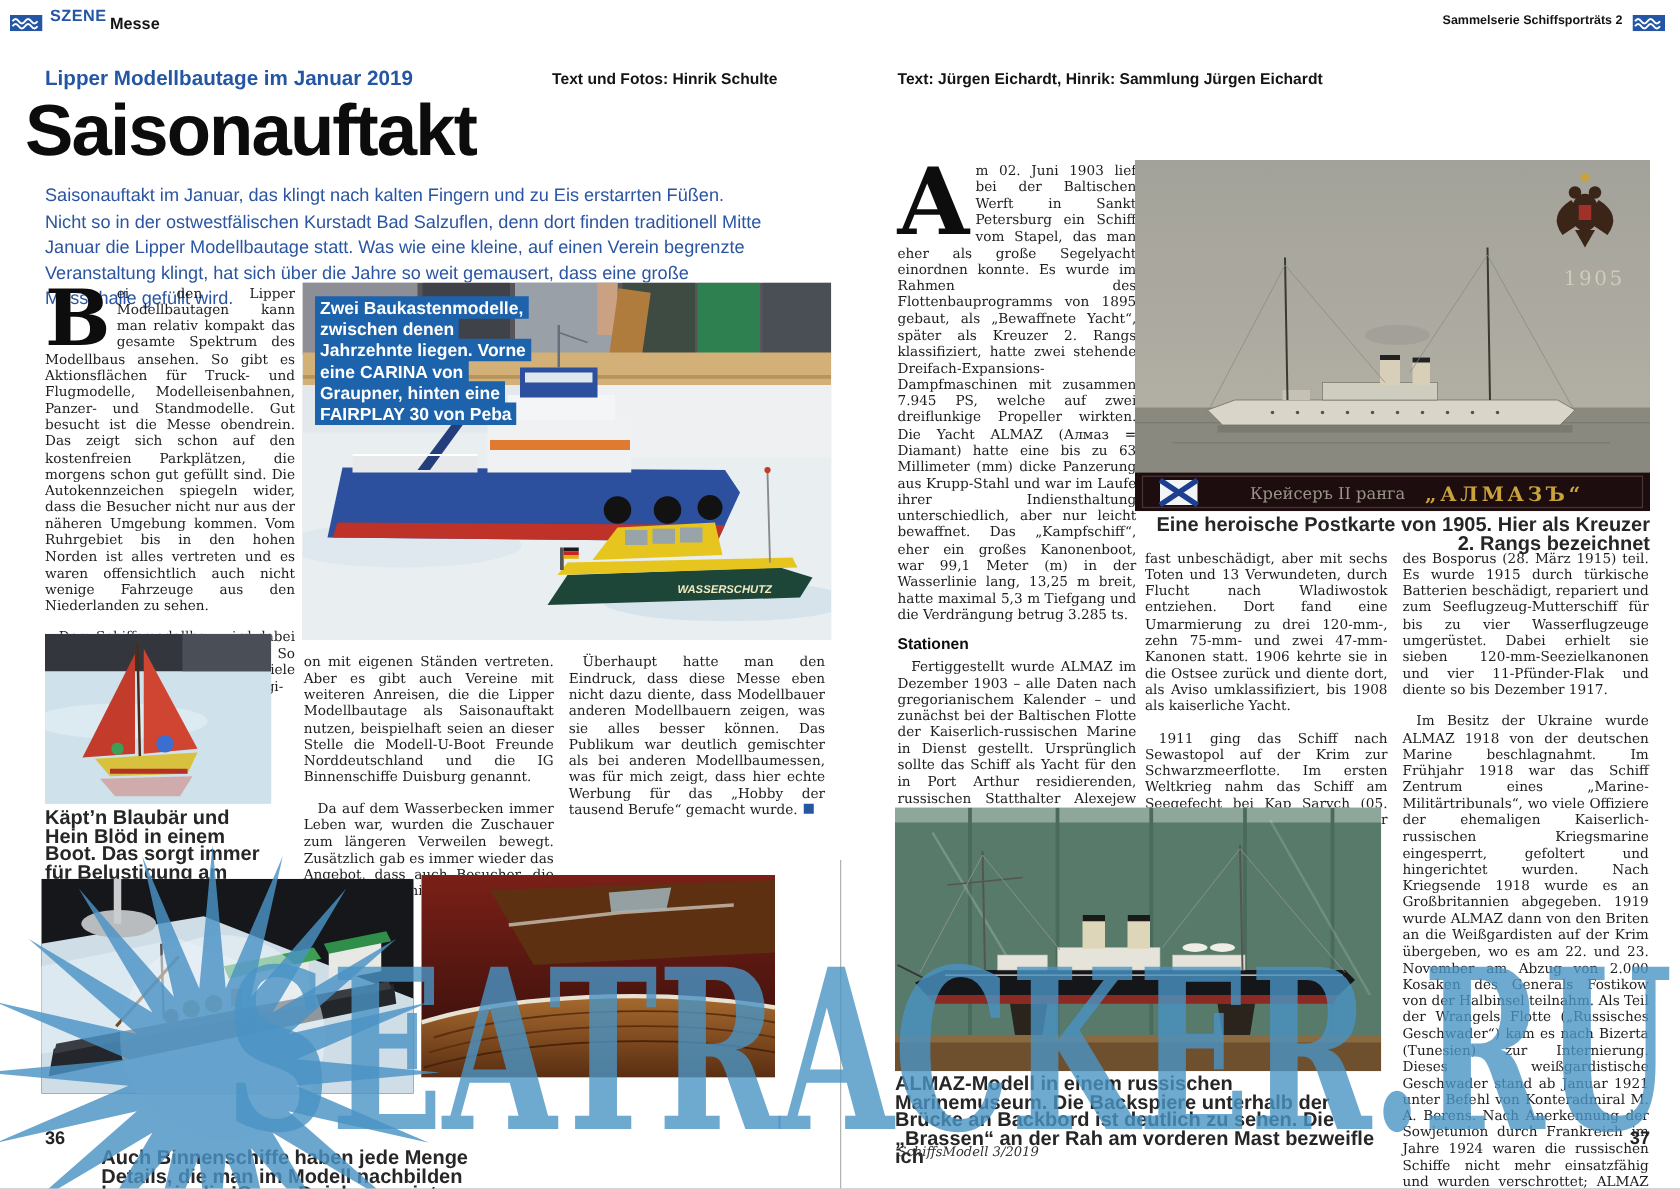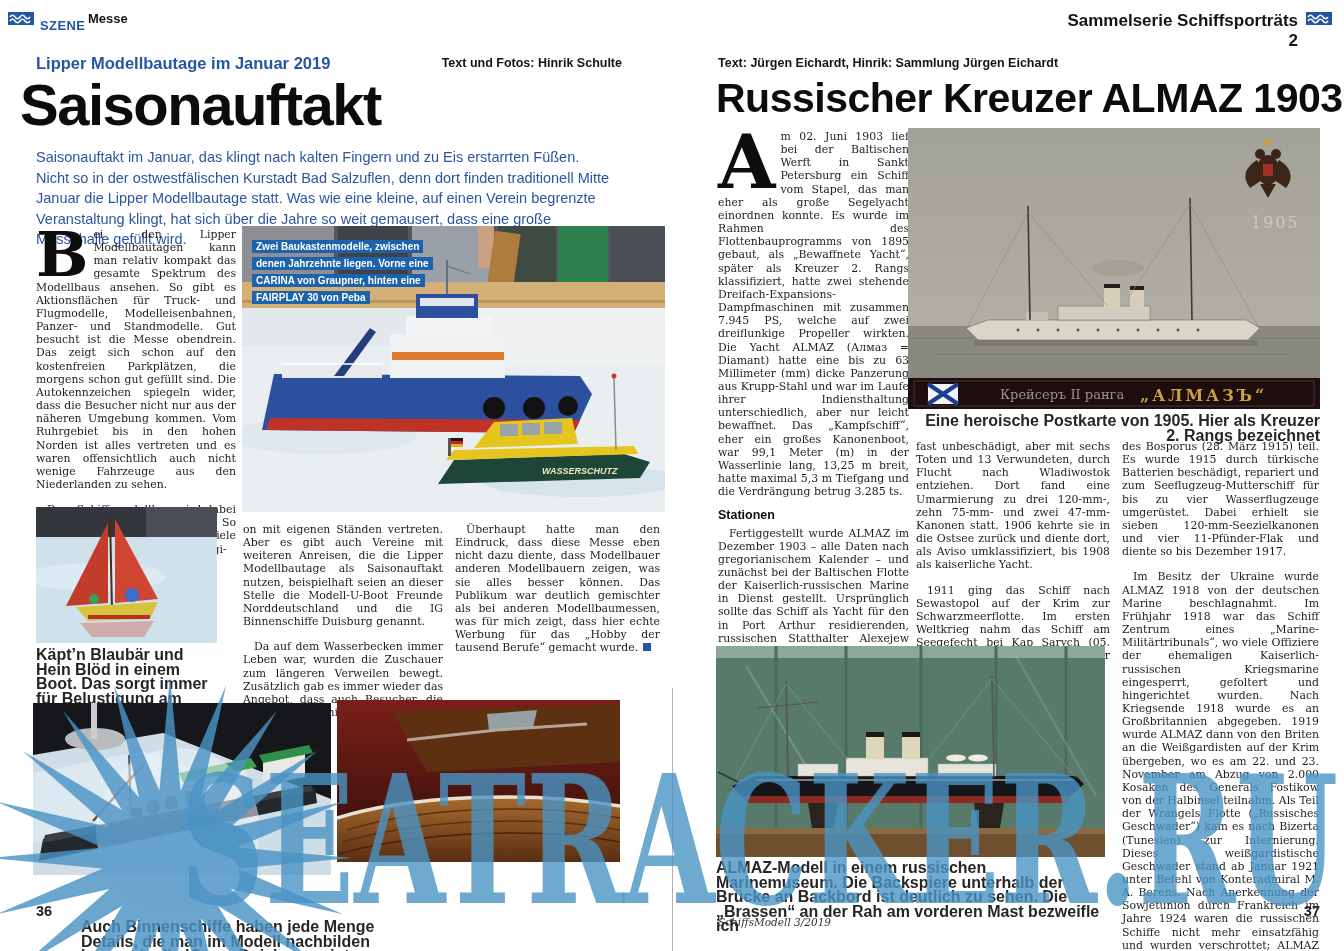--- a/index.html
+++ b/index.html
@@ -3,21 +3,21 @@
 <meta charset="utf-8">
 <style>
   html,body{margin:0;padding:0;background:#9a9a9a;}
   #spread{position:relative;width:1344px;height:951px;background:#ffffff;overflow:hidden;
           font-family:"Liberation Sans",sans-serif;color:#111;}
   .abs{position:absolute;}
 
   
   .tag-blue{color:#2456a4;font-weight:bold;font-size:13px;letter-spacing:.4px;}
   .tag-black{color:#141414;font-weight:bold;font-size:13px;}
-  .series-tag{color:#141414;font-weight:bold;font-size:17px;text-align:right;}
+  .series-tag{color:#141414;font-weight:bold;font-size:10px;text-align:right;}
 
   .kicker{color:#2456a4;font-weight:bold;font-size:16.5px;}
   .byline{color:#141414;font-weight:bold;font-size:12.5px;}
 
   .headline-left{font-size:58px;font-weight:bold;letter-spacing:-1.5px;color:#0c0c0c;line-height:1;}
   .headline-right{font-size:41px;font-weight:bold;letter-spacing:-0.5px;color:#0c0c0c;line-height:1;}
 
   .intro{color:#2b55a2;font-size:14.5px;line-height:20.5px;}
 
   .body-text{font-family:"DejaVu Serif",serif;font-size:10.9px;line-height:13.15px;
@@ -32,21 +32,21 @@
   .section-heading{font-family:"Liberation Sans",sans-serif;font-weight:bold;font-size:12.5px;
                    color:#0d0d0d;margin:11px 0 4px 0;}
 
   .caption{font-weight:bold;font-size:16px;line-height:14.5px;color:#262626;}
   .caption-right{text-align:right;}
 
   .photo{position:absolute;overflow:hidden;background:#ddd;}
   .photo svg{display:block;width:100%;height:100%;}
 
   .caption-overlay{position:absolute;left:10px;top:12px;width:178px;font-weight:bold;
-                   font-size:10px;line-height:17px;color:#fff;}
+                   font-size:14px;line-height:17px;color:#fff;}
   .caption-overlay span{background:#1c63ac;padding:1px 4px;
                         -webkit-box-decoration-break:clone;box-decoration-break:clone;}
 
   .end-square{display:inline-block;width:8px;height:8px;background:#2456a4;margin-left:5px;}
 
   .pagenum{font-weight:bold;font-size:14.5px;color:#222;}
   .footer{font-family:"DejaVu Serif",serif;font-style:italic;font-size:10.5px;color:#333;}
 
   .gutter-line{position:absolute;left:672px;top:688px;width:1px;height:263px;background:#b3b3b3;}
 
@@ -55,21 +55,21 @@
 </head>
 <body>
 
 <div id="spread">
 
   <svg class="abs" style="left:8px;top:12px;width:26px;height:13px;" viewBox="0 0 26 13">
     <rect width="26" height="13" fill="#2456a4"></rect>
     <path d="M2 5 q2.5 -3.5 5 0 t5 0 t5 0 t5 0" stroke="#fff" stroke-width="1.6" fill="none"></path>
     <path d="M2 9 q2.5 -3.5 5 0 t5 0 t5 0 t5 0" stroke="#fff" stroke-width="1.6" fill="none"></path>
   </svg>
-  <div class="abs tag-blue" style="left:40px;top:18px;">SZENE</div>
+  <div class="abs tag-blue" style="left:40px;top:5px;">SZENE</div>
   <div class="abs tag-black" style="left:88px;top:11px;">Messe</div>
 
   <div class="abs kicker" style="left:36px;top:54px;">Lipper Modellbautage im Januar 2019</div>
   <div class="abs byline" style="left:390px;top:56px;width:232px;text-align:right;">Text und Fotos: Hinrik Schulte</div>
 
   <div class="abs headline-left" style="left:20px;top:76px;">Saisonauftakt</div>
 
   <div class="abs intro" style="left:36px;top:147px;width:578px;">Saisonauftakt im Januar, das klingt nach kalten Fingern und zu Eis erstarrten Füßen. Nicht so in der ostwestfälischen Kurstadt Bad Salzuflen, denn dort finden traditionell Mitte Januar die Lipper Modellbautage statt. Was wie eine kleine, auf einen Verein begrenzte Veranstaltung klingt, hat sich über die Jahre so weit gemausert, dass eine große Messehalle gefüllt wird.</div>
 
   <div class="abs body-text" style="left:36px;top:228px;width:200px;">
@@ -218,21 +218,20 @@
   <div class="abs pagenum" style="left:36px;top:903px;">36</div>
 
   <div class="abs series-tag" style="left:1060px;top:11px;width:238px;">Sammelserie Schiffsporträts 2</div>
   <svg class="abs" style="left:1306px;top:12px;width:26px;height:13px;" viewBox="0 0 26 13">
     <rect width="26" height="13" fill="#2456a4"></rect>
     <path d="M2 5 q2.5 -3.5 5 0 t5 0 t5 0 t5 0" stroke="#fff" stroke-width="1.6" fill="none"></path>
     <path d="M2 9 q2.5 -3.5 5 0 t5 0 t5 0 t5 0" stroke="#fff" stroke-width="1.6" fill="none"></path>
   </svg>
 
   <div class="abs byline" style="left:718px;top:56px;">Text: Jürgen Eichardt, Hinrik: Sammlung Jürgen Eichardt</div>
-  <div class="abs headline-right" style="left:716px;top:78px;">Russischer Kreuzer ALMAZ 1903</div>
 
   <div class="abs body-text" style="left:718px;top:130px;width:191px;">
     <p><span class="dropcap dropcap-a">A</span><span>m 02. Juni 1903 lief bei der Baltischen Werft in Sankt Petersburg ein Schiff vom Stapel, das man eher als große Segelyacht einordnen konnte. Es wurde im Rahmen des Flottenbauprogramms von 1895 gebaut, als „Bewaffnete Yacht“, später als Kreuzer 2. Rangs klassifiziert, hatte zwei stehende Dreifach-Expansions-Dampfmaschinen mit zusammen 7.945 PS, welche auf zwei dreiflunkige Propeller wirkten. Die Yacht ALMAZ (Алмаз = Diamant) hatte eine bis zu 63 Millimeter (mm) dicke Panzerung aus Krupp-Stahl und war im Laufe ihrer Indiensthaltung unterschiedlich, aber nur leicht bewaffnet. Das „Kampfschiff“, eher ein großes Kanonenboot, war 99,1 Meter (m) in der Wasserlinie lang, 13,25 m breit, hatte maximal 5,3 m Tiefgang und die Verdrängung betrug 3.285 ts.</span></p>
     <div class="section-heading">Stationen</div>
     <p class="indent" style="margin-top:0;">Fertiggestellt wurde ALMAZ im Dezember 1903 – alle Daten nach gregorianischem Kalender – und zunächst bei der Baltischen Flotte der Kaiserlich-russischen Marine in Dienst gestellt. Ursprünglich sollte das Schiff als Yacht für den in Port Arthur residierenden, russischen Statthalter Alexejew dienen. Als die Ostsee-Flotte 1905 um Afrika herum bis zur Koreastraße zum Treffen gegen die japanische Flotte im Russisch-Japanischen Krieg fuhr, war ALMAZ dabei. Dem katastrophalen Schicksal der Restflotte bei der Seeschlacht von Tsushima (28. Mai 1905) konnte sich ALMAZ</p>
   </div>
 
   <div class="photo" style="left:908px;top:128px;width:412px;height:281px;">
     <svg viewBox="0 0 412 281" preserveAspectRatio="none">
       <defs>

